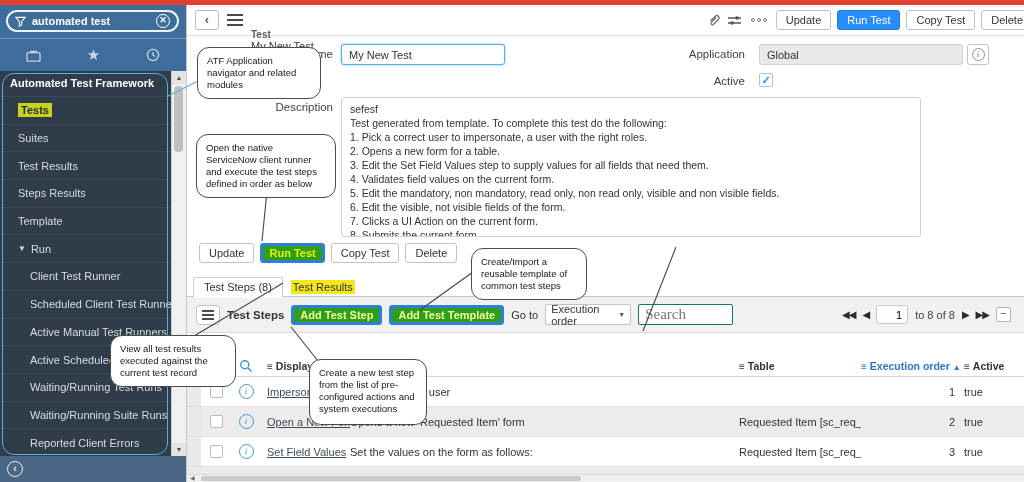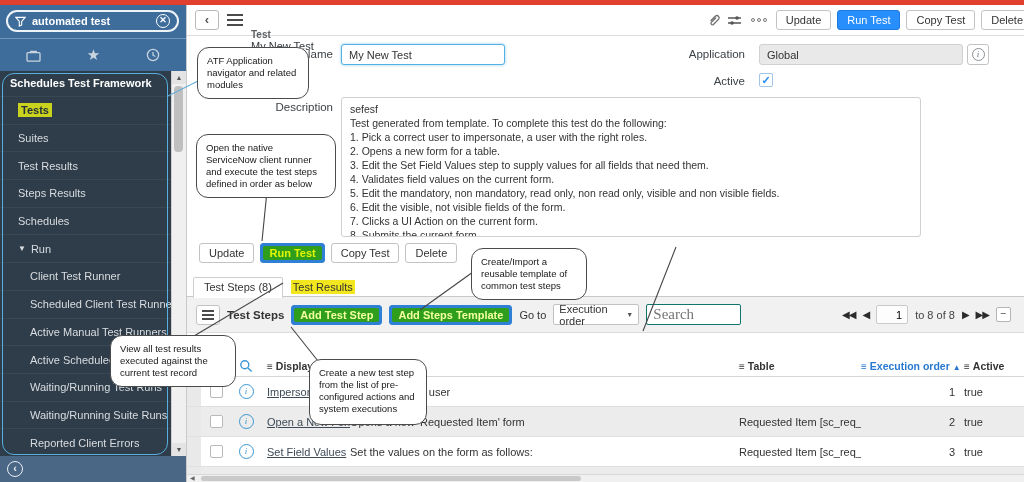--- a/index.html
+++ b/index.html
@@ -128,21 +128,21 @@
   .sortup { font-size:8px; }
   .hscroll { position:absolute; left:0; bottom:0; width:838px; height:8px; background:#f0f0f0;
              border-top:1px solid #d8d8d8; }
   .hs-arrow { position:absolute; left:3px; top:0; font-size:6px; color:#666; line-height:7px; }
   .hs-thumb { position:absolute; left:14px; top:1px; width:380px; height:5px; background:#c9c9c9; border-radius:3px; }
 
   
   .lines { position:absolute; left:0; top:0; width:1024px; height:482px; z-index:28; pointer-events:none; }
   .callout { position:absolute; z-index:30; background:#fff; border:1.5px solid #4b4b4b; border-radius:12px;
              padding:7px 9px; font-size:9.5px; line-height:12px; color:#161616; }
-  .c1 { left:197px; top:47px;  width:112px; }
+  .c1 { left:197px; top:47px;  width:124px; }
   .c2 { left:196px; top:134px; width:140px; }
   .c3 { left:471px; top:248px; width:116px; }
   .c4 { left:605px; top:186px; width:172px; }
   .c5 { left:110px; top:335px; width:126px; }
   .c6 { left:309px; top:359px; width:118px; min-height:66px; }
 </style>
 </head>
 <body>
 
 <div class="screen">
@@ -163,35 +163,35 @@
           <rect x="1" y="4" width="14" height="9" rx="1" fill="none" stroke="#c9d4de" stroke-width="1.4"></rect>
           <path d="M5 4V2.5h6V4" fill="none" stroke="#c9d4de" stroke-width="1.4"></path>
         </svg>
       <span class="star">★</span>
       <svg width="14" height="14" viewBox="0 0 14 14">
           <circle cx="7" cy="7" r="5.6" fill="none" stroke="#c9d4de" stroke-width="1.3"></circle>
           <path d="M7 4v3.2l2.4 1.3" fill="none" stroke="#c9d4de" stroke-width="1.3"></path>
         </svg>
     </div>
     <nav class="sb-menu">
-      <div class="sb-head">Schedules Test Framework</div>
+      <div class="sb-head">Automated Test Framework</div>
       <div class="sb-item">
           <span class="hl-sb">Tests</span>
         </div>
       <div class="sb-item">
           <span>Suites</span>
         </div>
       <div class="sb-item">
           <span>Test Results</span>
         </div>
       <div class="sb-item">
           <span>Steps Results</span>
         </div>
       <div class="sb-item">
-          <span>Schedules</span>
+          <span>Template</span>
         </div>
       <div class="sb-item">
           <span class="sb-caret">▼</span>
           <span>Run</span>
         </div>
       <div class="sb-item child">
           <span>Client Test Runner</span>
         </div>
       <div class="sb-item child">
           <span>Scheduled Client Test Runner</span>
@@ -295,21 +295,21 @@
       <span class="lmenu-btn">
           <i></i>
           <i></i>
           <i></i>
         </span>
       <span class="bold-label">Test Steps</span>
       <button class="marked-btn">
           <span class="mk add">Add Test Step</span>
         </button>
       <button class="marked-btn">
-          <span class="mk add">Add Steps Template</span>
+          <span class="mk add">Add Test Template</span>
         </button>
       <span>Go to</span>
       <span class="goto-dd">
         <span>Execution order</span>
         <span class="caret">▼</span>
       </span>
       <input class="tsearch" placeholder="Search" style="">
       <span class="pager">
         <span class="pg">◀◀</span>
         <span class="pg">◀</span>

